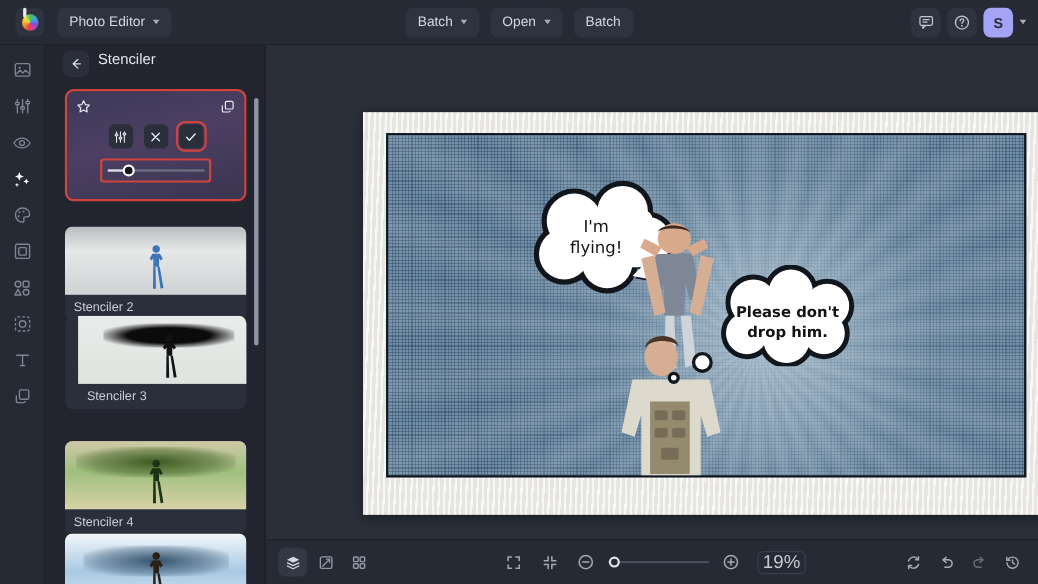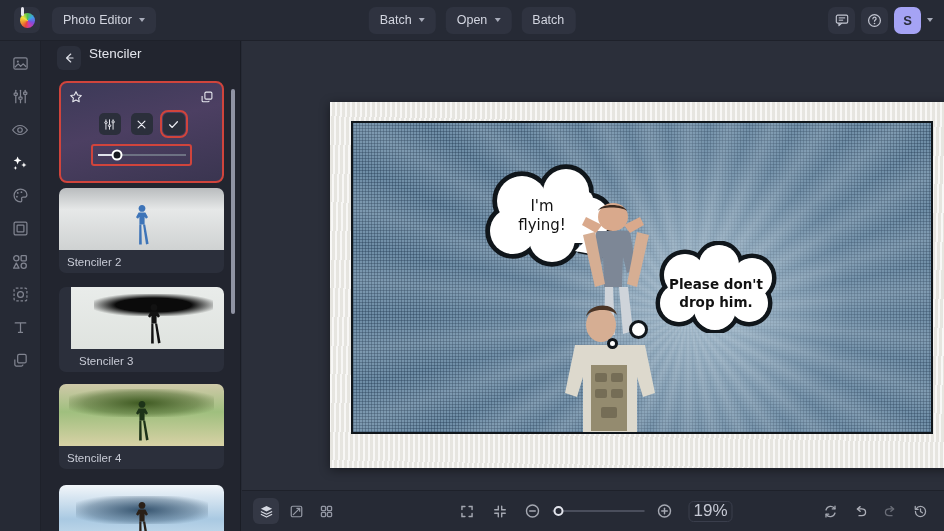--- a/index.html
+++ b/index.html
@@ -446,21 +446,21 @@
         </div>
 
         <div class="ov-slider-wrap">
           <div class="sl-track">
             <div class="sl-fill"></div>
             <div class="sl-knob"></div>
           </div>
         </div>
       </div>
 
-      <div class="card" style="top:107px;">
+      <div class="card" style="top:125px;">
         <div class="thumb t2">
           <svg class="fig" width="30" height="48" viewBox="0 0 30 48">
             <path d="M15 5c2 0 3.4 1.5 3.4 3.4S17 11.8 15 11.8s-3.4-1.5-3.4-3.4S13 5 15 5z" fill="#3d74b8"></path>
             <path d="M11.6 12.6h6.8l2.6 4.6-2 1.6-1.4-2v7.6h-5.2v-7.6l-1.4 2-2-1.6z" fill="#3d74b8"></path>
             <path d="M12.3 24.4h2.1l.4 20h-2.7zM16 24.4h2.2l3.4 19.4-2.6.6z" fill="#3d74b8"></path>
           </svg>
         </div>
         <div class="cap">Stenciler 2</div>
       </div>
 
@@ -469,21 +469,21 @@
           <div class="t3-bar"></div>
           <svg class="fig" width="30" height="48" viewBox="0 0 30 48">
             <path d="M15 5c2 0 3.4 1.5 3.4 3.4S17 11.8 15 11.8s-3.4-1.5-3.4-3.4S13 5 15 5z" fill="#121212"></path>
             <path d="M11.6 12.6h6.8l2.6 4.6-2 1.6-1.4-2v7.6h-5.2v-7.6l-1.4 2-2-1.6z" fill="#121212"></path>
             <path d="M12.3 24.4h2.1l.4 20h-2.7zM16 24.4h2.2l3.4 19.4-2.6.6z" fill="#121212"></path>
           </svg>
         </div>
         <div class="cap">Stenciler 3</div>
       </div>
 
-      <div class="card" style="top:303px;">
+      <div class="card" style="top:320px;">
         <div class="thumb t4">
           <div class="t4-bar"></div>
           <svg class="fig" width="30" height="48" viewBox="0 0 30 48">
             <path d="M15 5c2 0 3.4 1.5 3.4 3.4S17 11.8 15 11.8s-3.4-1.5-3.4-3.4S13 5 15 5z" fill="#1d3318"></path>
             <path d="M11.6 12.6h6.8l2.6 4.6-2 1.6-1.4-2v7.6h-5.2v-7.6l-1.4 2-2-1.6z" fill="#1d3318"></path>
             <path d="M12.3 24.4h2.1l.4 20h-2.7zM16 24.4h2.2l3.4 19.4-2.6.6z" fill="#1d3318"></path>
           </svg>
         </div>
         <div class="cap">Stenciler 4</div>
       </div>

